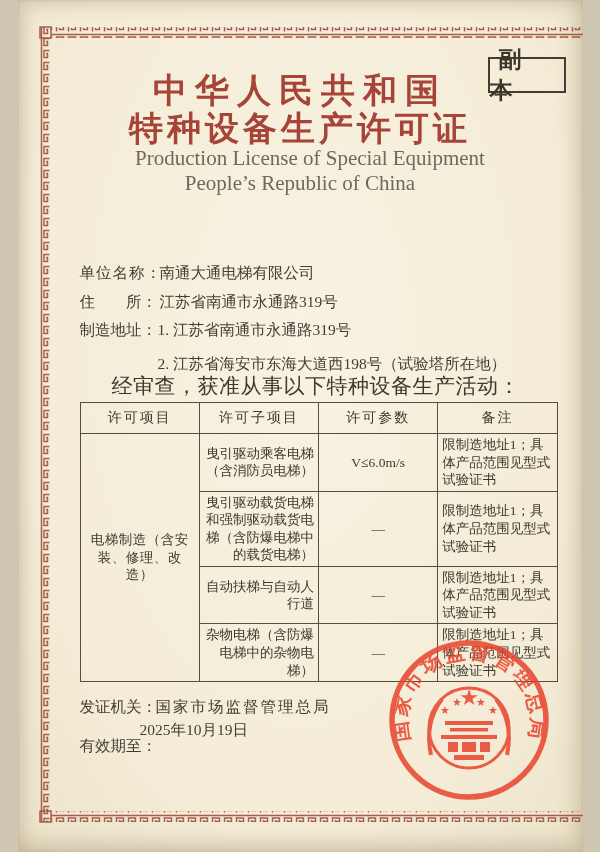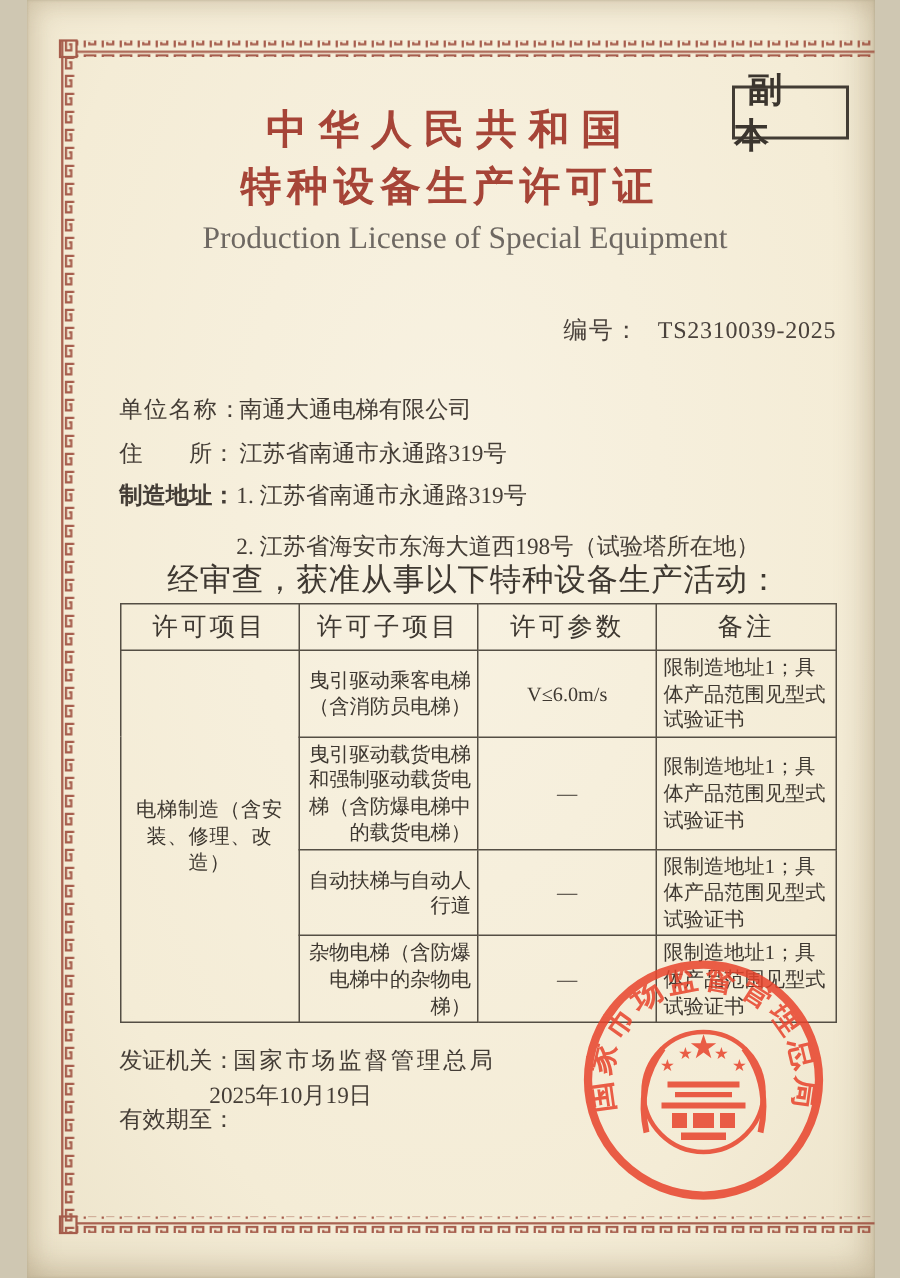--- a/index.html
+++ b/index.html
@@ -12,37 +12,37 @@
     color:#443d36;
     padding-left:12px;
   }
   .abs{position:absolute;}
   .border-svg{position:absolute;left:0;top:0;pointer-events:none;opacity:.88;}
   .badge{
     left:470px;top:57px;width:74px;height:32px;
     border:2px solid #423c34;display:flex;align-items:center;justify-content:center;
     font-size:23px;font-weight:bold;letter-spacing:9px;color:#3b352e;text-indent:9px;
   }
-  .title-cn{left:0;width:100%;text-align:center;font-weight:bold;color:#a64437;font-size:27px;}
+  .title-cn{left:0;width:100%;text-align:center;font-weight:bold;color:#a64437;font-size:34px;}
   .t1{top:68px;letter-spacing:8px;}
   .t2{top:106px;letter-spacing:4px;}
   .title-en{left:0;width:100%;text-align:center;color:#6e6862;font-size:21px;}
   .e1{top:146px;margin-left:10px;}
   .e2{top:171px;}
   .license-no{top:210px;left:0;width:540px;text-align:right;font-size:16px;color:#4a423c;}
   .license-no .val{margin-left:12px;letter-spacing:.5px;}
   .info-line{font-size:15.5px;color:#443d36;white-space:nowrap;}
   .lbl{letter-spacing:1px;}
   .approval{left:94px;top:372px;font-size:21px;color:#3e3831;letter-spacing:.5px;}
   table.lic{
     position:absolute;left:62px;top:402px;width:478px;border-collapse:collapse;table-layout:fixed;
     font-size:13.5px;color:#3e3831;
   }
   table.lic th, table.lic td{border:1.2px solid #544e44;padding:2px 4px;line-height:1.3;}
-  table.lic th{font-weight:normal;font-size:17px;height:26px;letter-spacing:2px;}
+  table.lic th{font-weight:normal;font-size:14px;height:26px;letter-spacing:2px;}
   td.proj{text-align:center;width:124px;letter-spacing:.5px;}
   td.sub{text-align:right;width:158px;height:50px;margin-left:16px;}
   td.par{text-align:center;width:60px;}
   td.rem{text-align:left;width:136px;padding-left:5px;margin-top:40px;}
   .footer-line{font-size:15.5px;color:#443d36;white-space:nowrap;}
   .issue-date{left:320px;top:729px;font-size:15.5px;color:#4a423c;z-index:1;white-space:nowrap;}
   .seal{left:366px;top:635px;z-index:2;}
 </style>
 </head>
 <body>
@@ -68,34 +68,32 @@
     <rect x="567" y="811" width="11" height="11" fill="none" stroke="#9c4a3a" stroke-width="1.5"></rect>
   </svg>
 
   <div class="abs badge">
     <span>副 本</span>
   </div>
 
   <div class="abs title-cn t1">中华人民共和国</div>
   <div class="abs title-cn t2">特种设备生产许可证</div>
   <div class="abs title-en e1">Production License of Special Equipment</div>
+  <div class="abs title-en e2">People’s Republic of China</div>
 
-  <div class="abs license-no">
-    <span class="lbl">编号：</span><span class="val">TS2310039-2025</span>
-  </div>
 
   <div class="abs info-line" style="left:62px;top:263px;">
     <span class="lbl">单位名称：</span>
   </div>
   <div class="abs info-line" style="left:142px;top:263px;">南通大通电梯有限公司</div>
 
   <div class="abs info-line" style="left:62px;top:292px;">住　　所：</div>
   <div class="abs info-line" style="left:142px;top:292px;">江苏省南通市永通路319号</div>
 
-  <div class="abs info-line" style="left:62px;top:320px;font-weight:bold;">制造地址：</div>
+  <div class="abs info-line" style="left:62px;top:320px;">制造地址：</div>
   <div class="abs info-line" style="left:140px;top:320px;">1. 江苏省南通市永通路319号</div>
   <div class="abs info-line" style="left:140px;top:354px;">2. 江苏省海安市东海大道西198号（试验塔所在地）</div>
 
   <div class="abs approval">经审查，获准从事以下特种设备生产活动：</div>
 
   <table class="lic">
     <tbody>
         <tr>
       <th>许可项目</th>
       <th>许可子项目</th>

